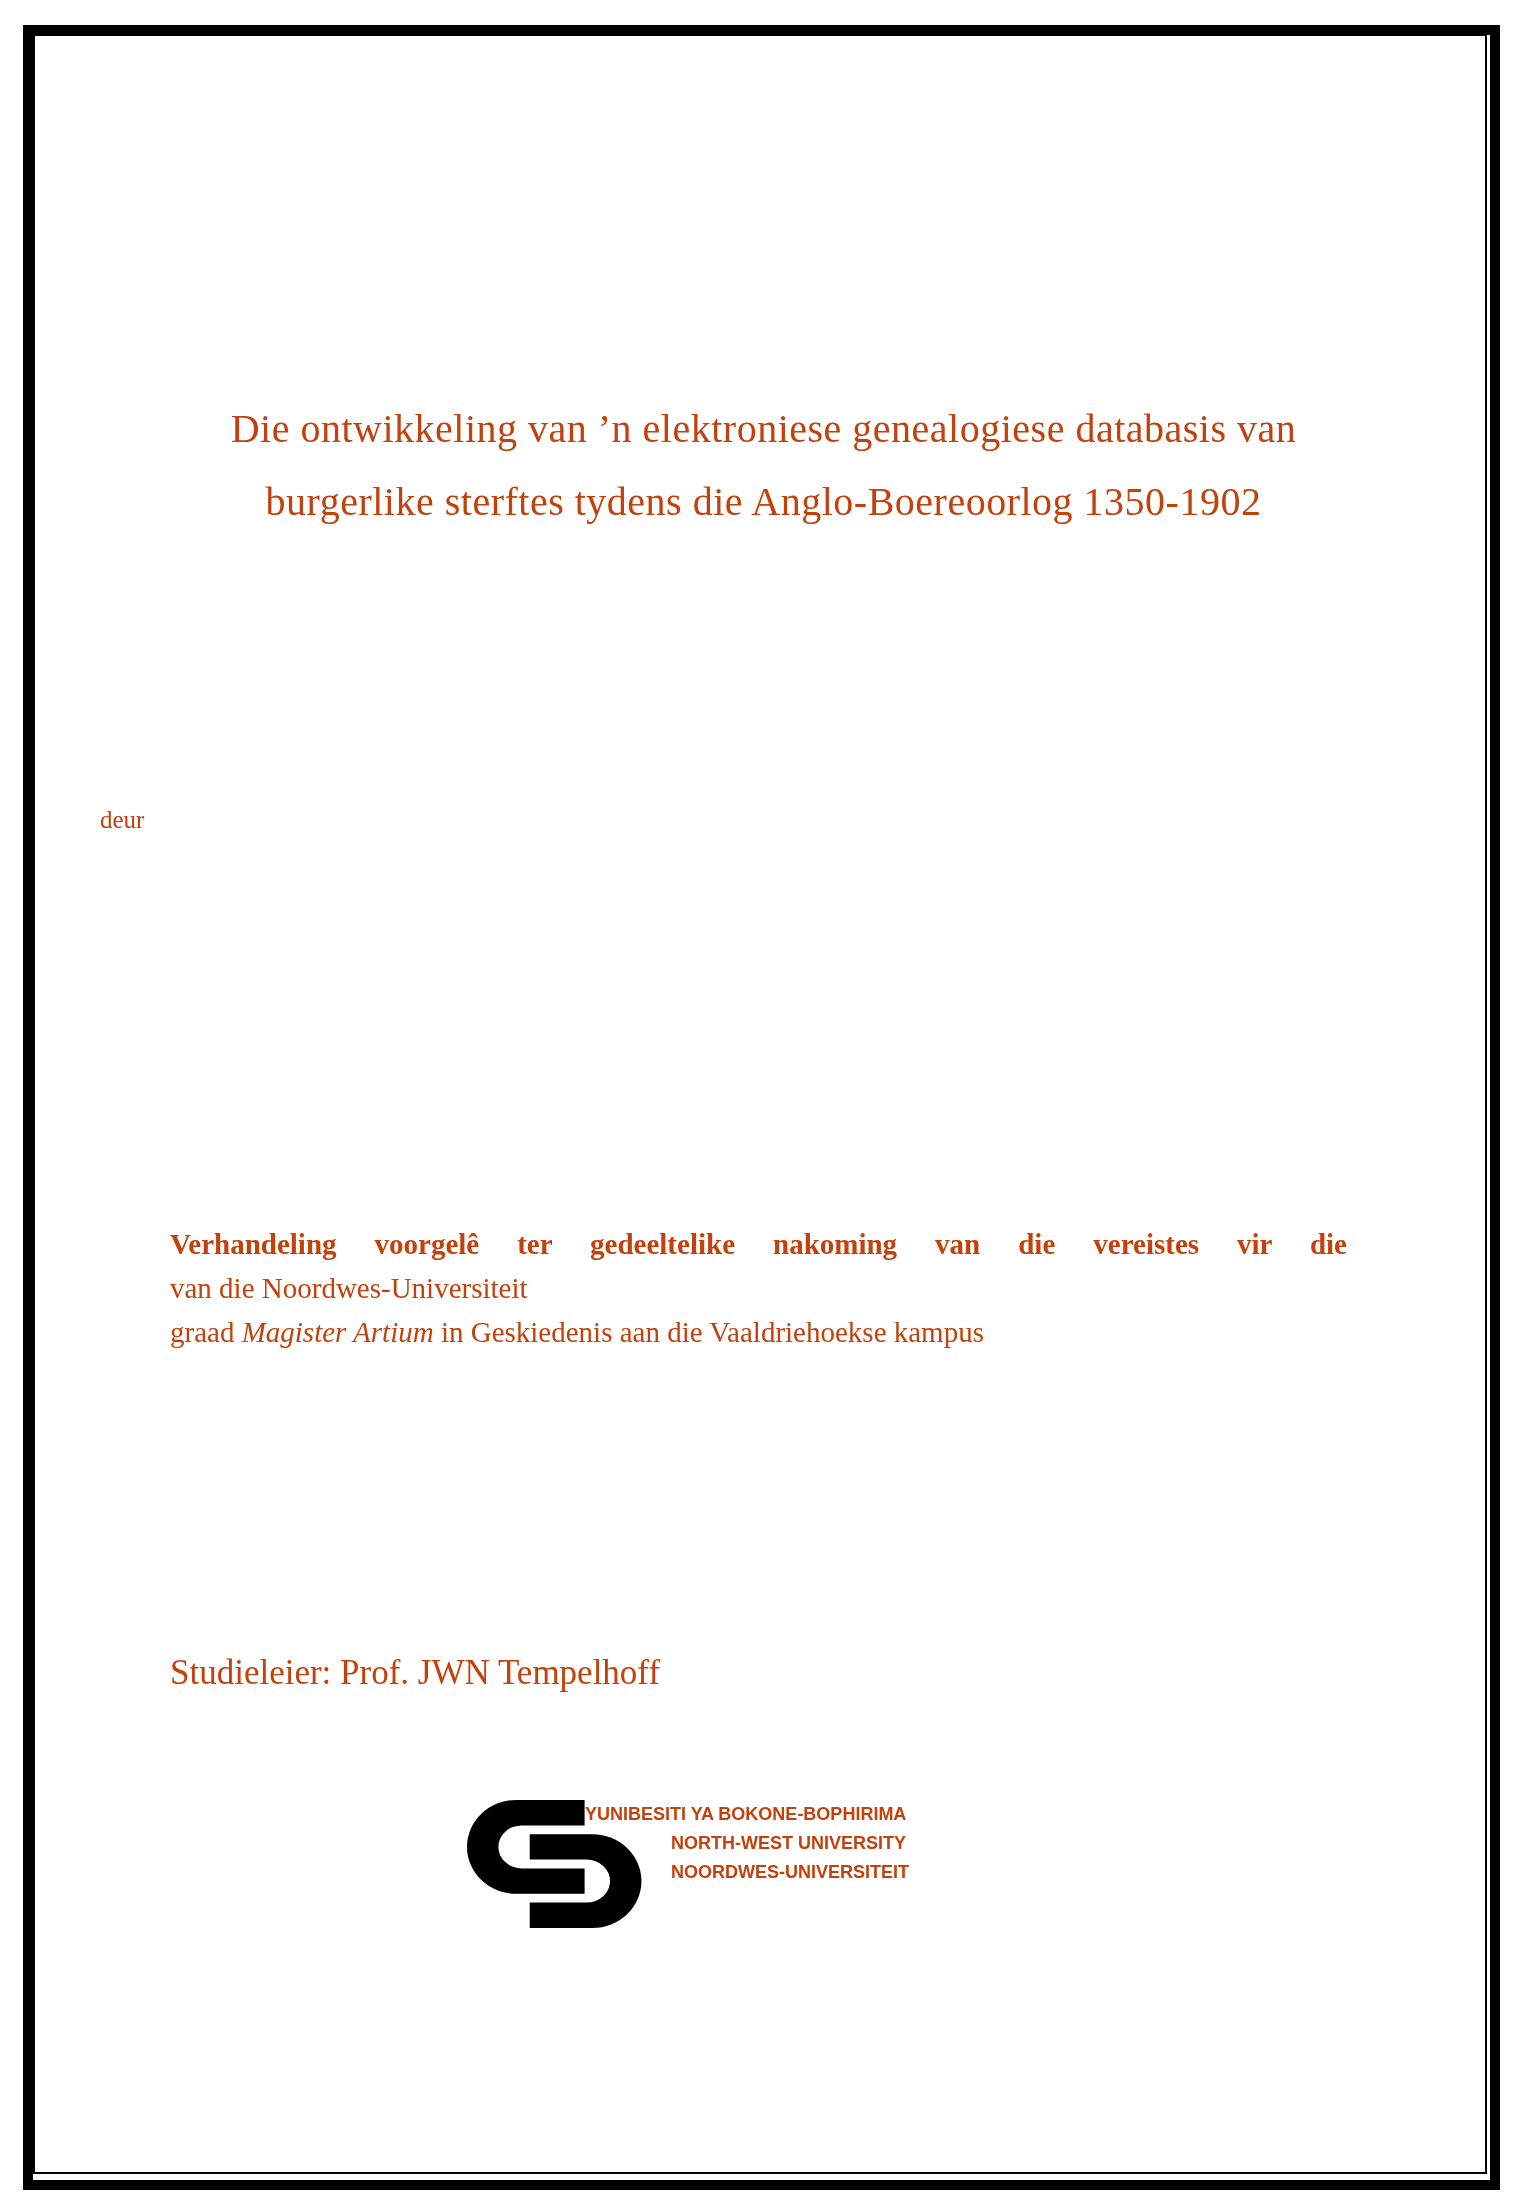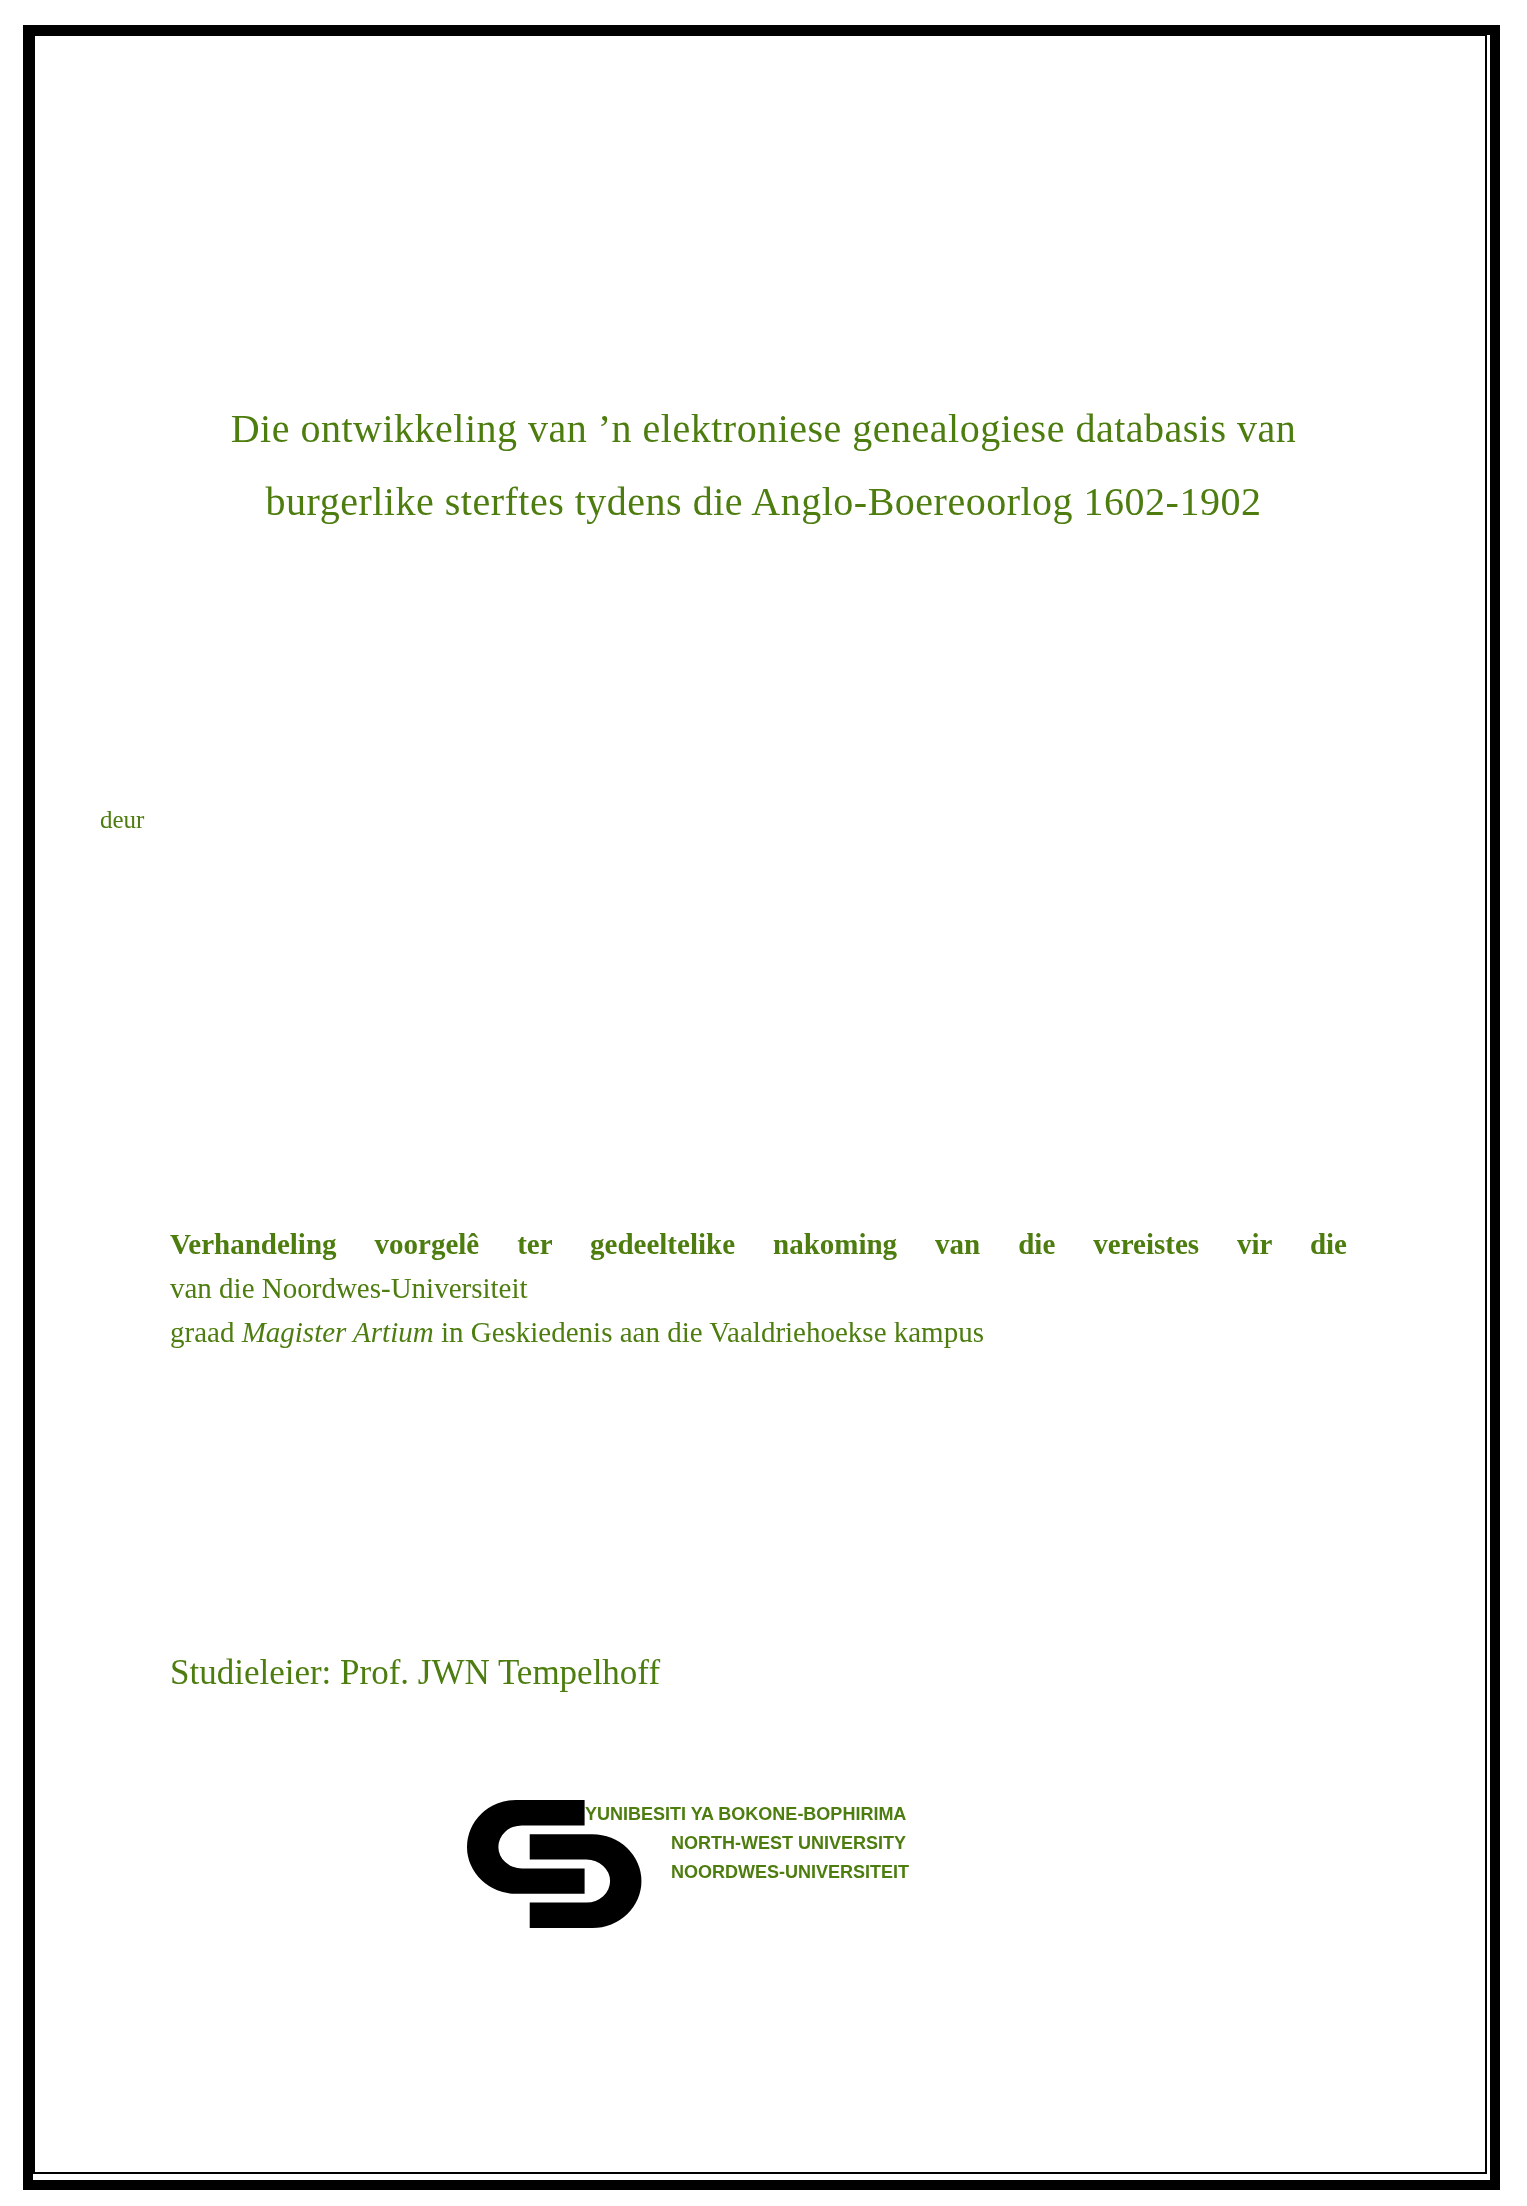--- a/index.html
+++ b/index.html
@@ -6,21 +6,21 @@
     margin: 0;
     padding: 0;
     background: #ffffff;
   }
   .page {
     position: relative;
     width: 1527px;
     height: 2206px;
     background: #ffffff;
     font-family: "Liberation Serif", serif;
-    color: #4d7c0f;
+    color: #c2410c;
     overflow: hidden;
   }
   .border-outer {
     position: absolute;
     left: 23px;
     top: 25px;
     width: 1457px;
     height: 2145px;
     border: 10px solid #000000;
   }
@@ -116,21 +116,21 @@
 </head>
 <body>
 
 <div class="page">
 
   <div class="border-outer"></div>
   <div class="border-inner"></div>
 
   <div class="title-block">
     <div>Die ontwikkeling van ’n elektroniese genealogiese databasis van</div>
-    <div>burgerlike sterftes tydens die Anglo-Boereoorlog 1602-1902</div>
+    <div>burgerlike sterftes tydens die Anglo-Boereoorlog 1350-1902</div>
   </div>
 
   <div class="byline">deur</div>
 
 
   <div class="statement">
     <div class="justified">Verhandeling voorgelê ter gedeeltelike nakoming van die vereistes vir die</div>
     <div>van die Noordwes-Universiteit</div>
     <div><span>graad </span><span class="italic">Magister Artium</span><span> in Geskiedenis aan die Vaaldriehoekse kampus</span></div>
   </div>

